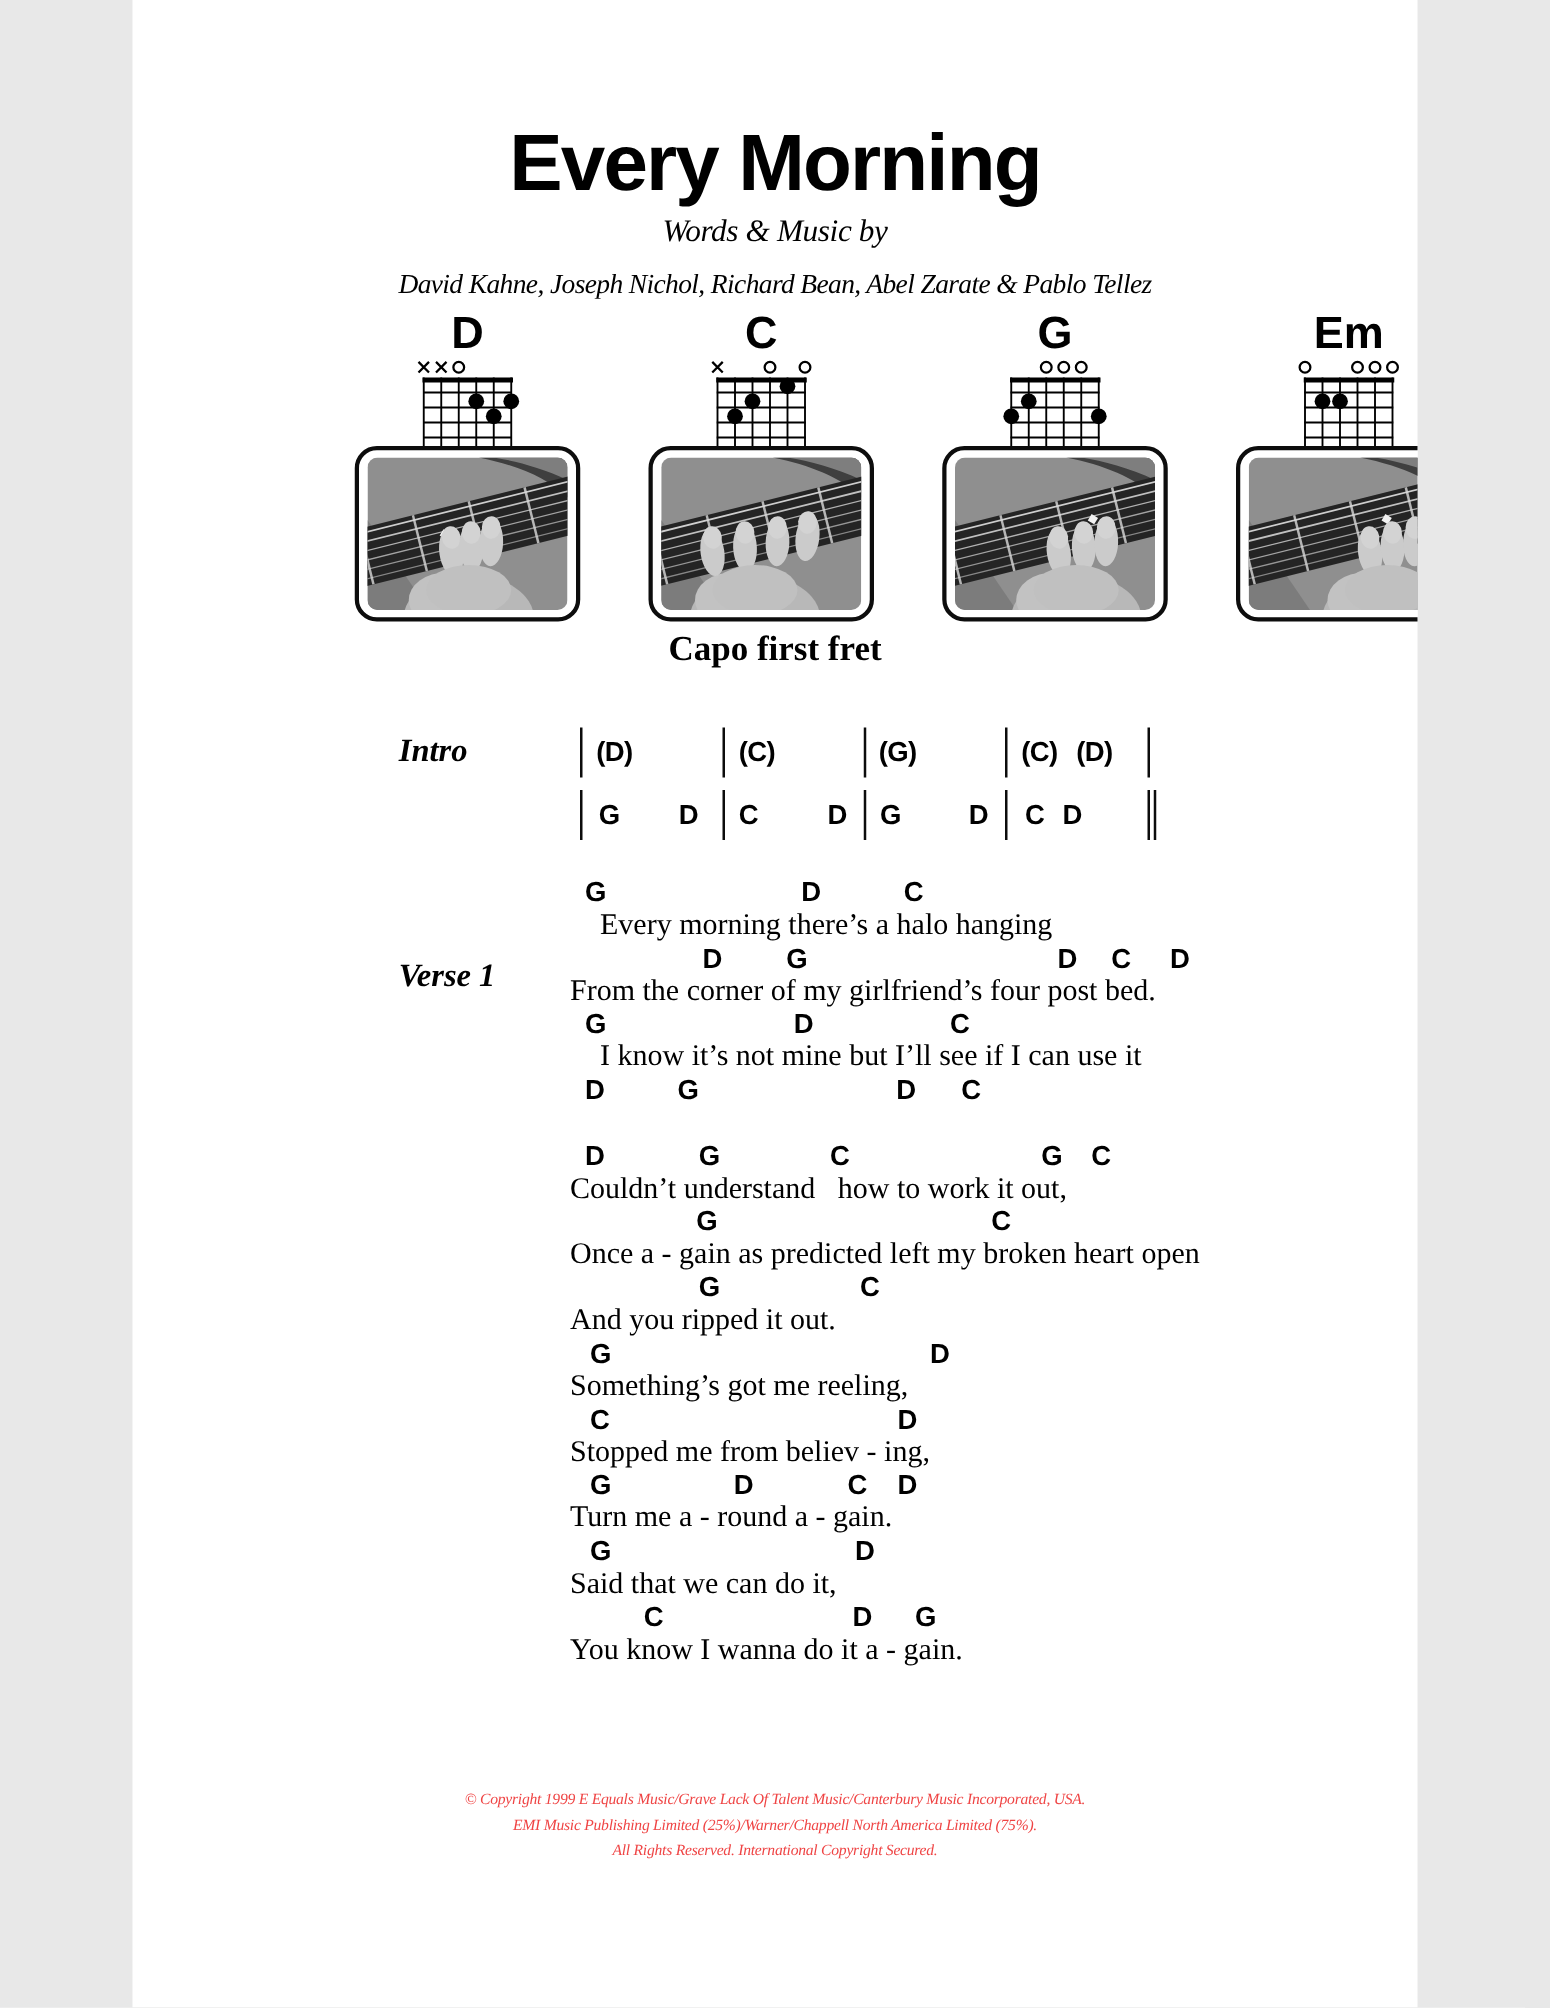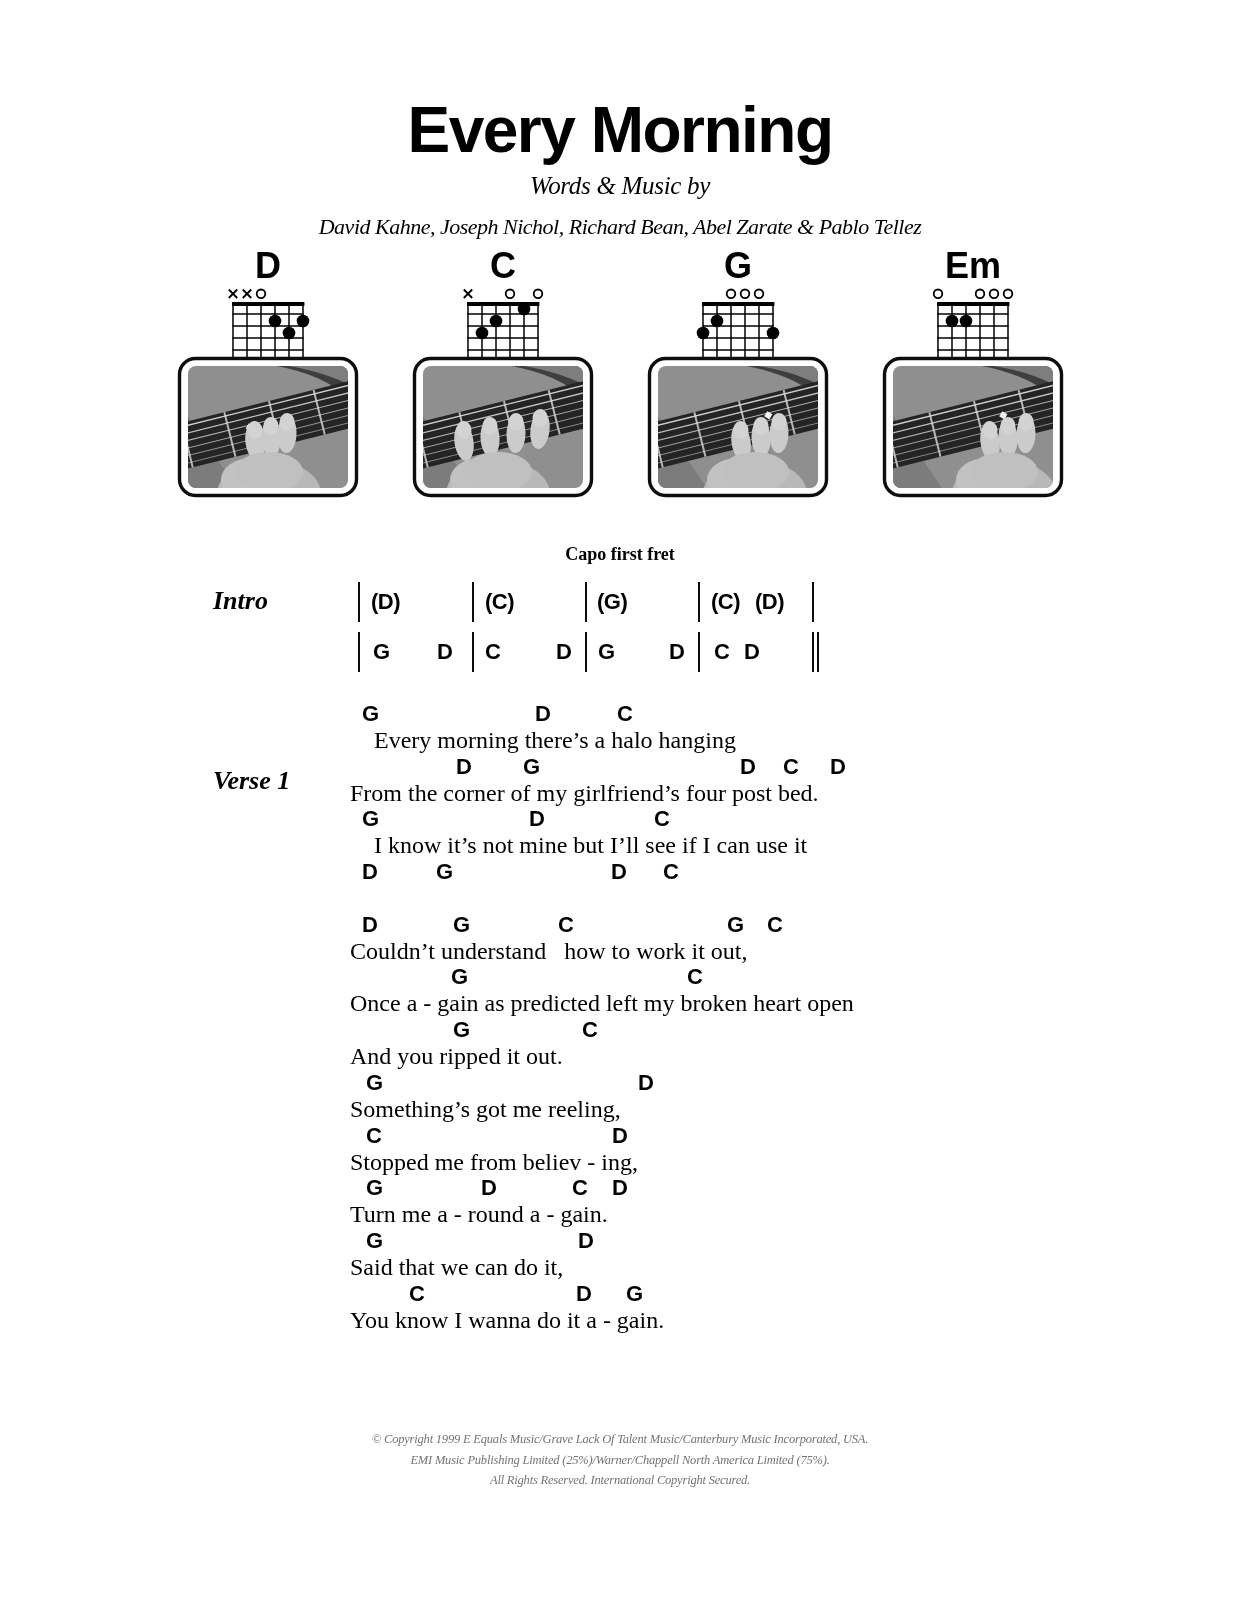--- a/index.html
+++ b/index.html
@@ -1,18 +1,18 @@
 <!DOCTYPE html>
 <html><head>
 <meta charset="utf-8">
 <style>
   html,body{margin:0;padding:0;background:#e8e8e8;}
   .page{
     position:relative;
-    width:1240px;height:1606px;
+    width:1028px;height:1606px;
     margin:0 auto;
     background:#ffffff;
     font-family:"Liberation Serif",serif;
     color:#000;
     overflow:hidden;
   }
   .title{
     position:absolute;top:92px;left:0;width:100%;
     text-align:center;
     font-family:"Liberation Sans",sans-serif;
@@ -34,21 +34,21 @@
     position:absolute;top:248px;width:96px;text-align:center;
   }
   .chord-block .chord-name{
     font-family:"Liberation Sans",sans-serif;
     font-weight:bold;font-size:36px;line-height:36px;height:37px;
   }
   .photo-wrap{position:absolute;top:356px;width:182px;height:142px;}
 
   .capo{
     position:absolute;top:504px;left:0;width:100%;text-align:center;
-    font-weight:bold;font-size:18px;margin-top:40px;
+    font-weight:bold;font-size:28px;
   }
 
   .section-label{
     position:absolute;left:213px;
     font-weight:bold;font-style:italic;font-size:26px;
   }
   #intro-label{top:586px;}
   #verse-label{top:766px;}
 
   #intro-rows{position:absolute;left:358px;top:582px;width:480px;height:100px;}
@@ -68,21 +68,21 @@
     letter-spacing:-0.5px;
   }
   .lyric-line{
     position:absolute;top:25px;left:0;
     font-size:24px;line-height:28px;white-space:pre;
   }
 
   #copyright{position:absolute;top:1429px;left:0;width:100%;text-align:center;}
   .copyright-line{
     font-style:italic;font-size:12.5px;line-height:20.5px;
-    letter-spacing:-0.2px;color:#737373;
+    letter-spacing:-0.2px;color:#ef4444;
   }
 </style>
 </head>
 <body>
 
 <div class="page">
 
   <div class="title">Every Morning</div>
   <div class="byline">Words &amp; Music by</div>
   <div class="writers2">David Kahne, Joseph Nichol, Richard Bean, Abel Zarate &amp; Pablo Tellez</div>

